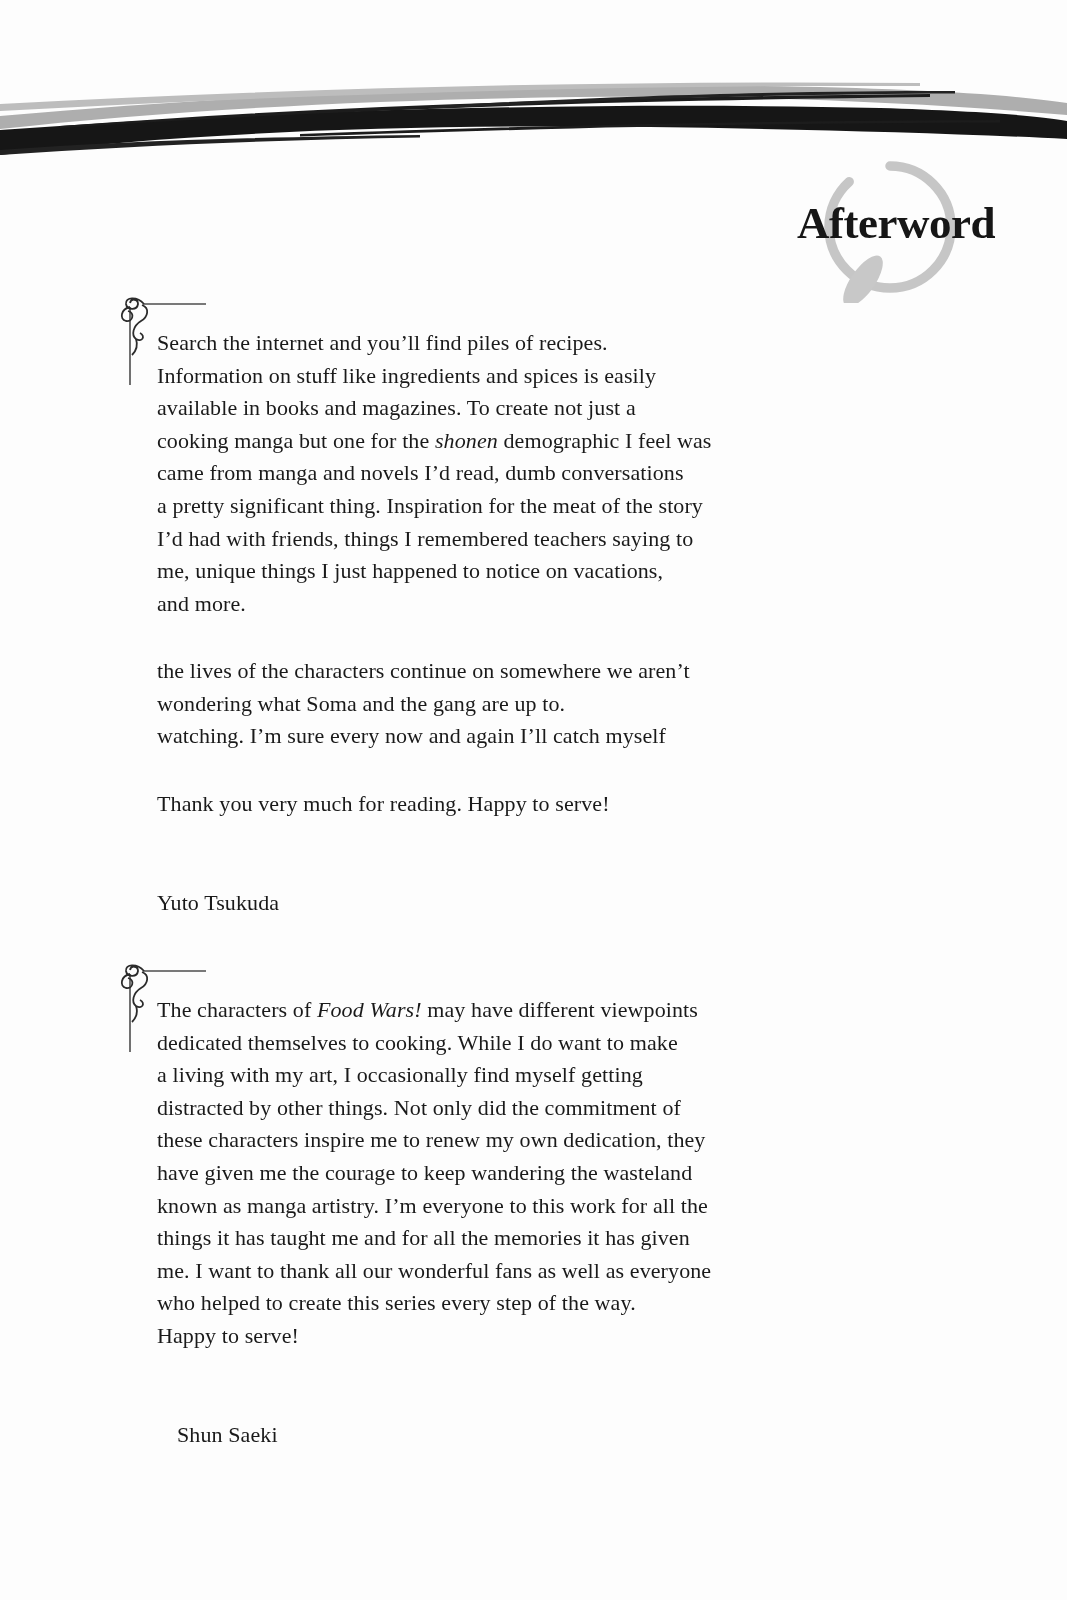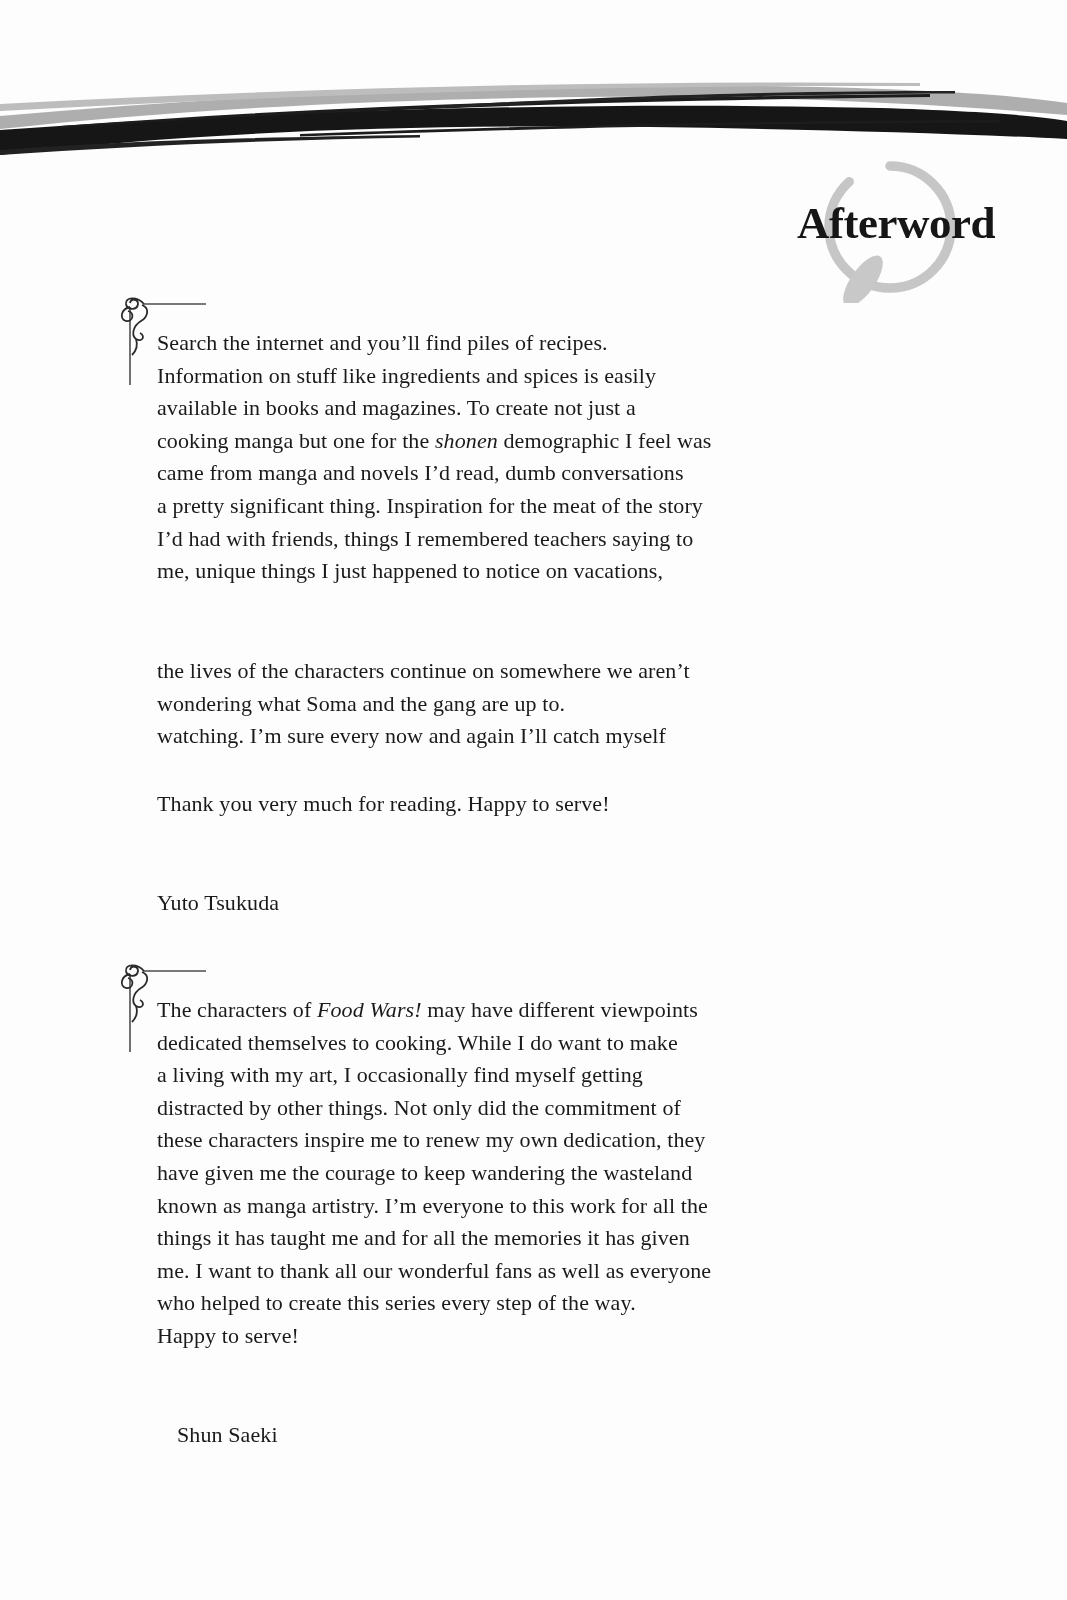--- a/index.html
+++ b/index.html
@@ -88,20 +88,21 @@
 
   <div class="para p1">
       <div><span>Search the internet and you’ll find piles of recipes.</span></div>
       <div><span>Information on stuff like ingredients and spices is easily</span></div>
       <div><span>available in books and magazines. To create not just a</span></div>
       <div><span>cooking manga but one for the </span><span class="em">shonen</span><span> demographic I feel was</span></div>
       <div><span>came from manga and novels I’d read, dumb conversations</span></div>
       <div><span>a pretty significant thing. Inspiration for the meat of the story</span></div>
       <div><span>I’d had with friends, things I remembered teachers saying to</span></div>
       <div><span>me, unique things I just happened to notice on vacations,</span></div>
+      <div><span>and more.</span></div>
     </div>
   <div class="para p2">
       <div><span>the lives of the characters continue on somewhere we aren’t</span></div>
       <div><span>wondering what Soma and the gang are up to.</span></div>
       <div><span>watching. I’m sure every now and again I’ll catch myself</span></div>
     </div>
   <div class="para p3">
       <div><span>Thank you very much for reading. Happy to serve!</span></div>
     </div>
   <div class="signature s1">Yuto Tsukuda</div>

